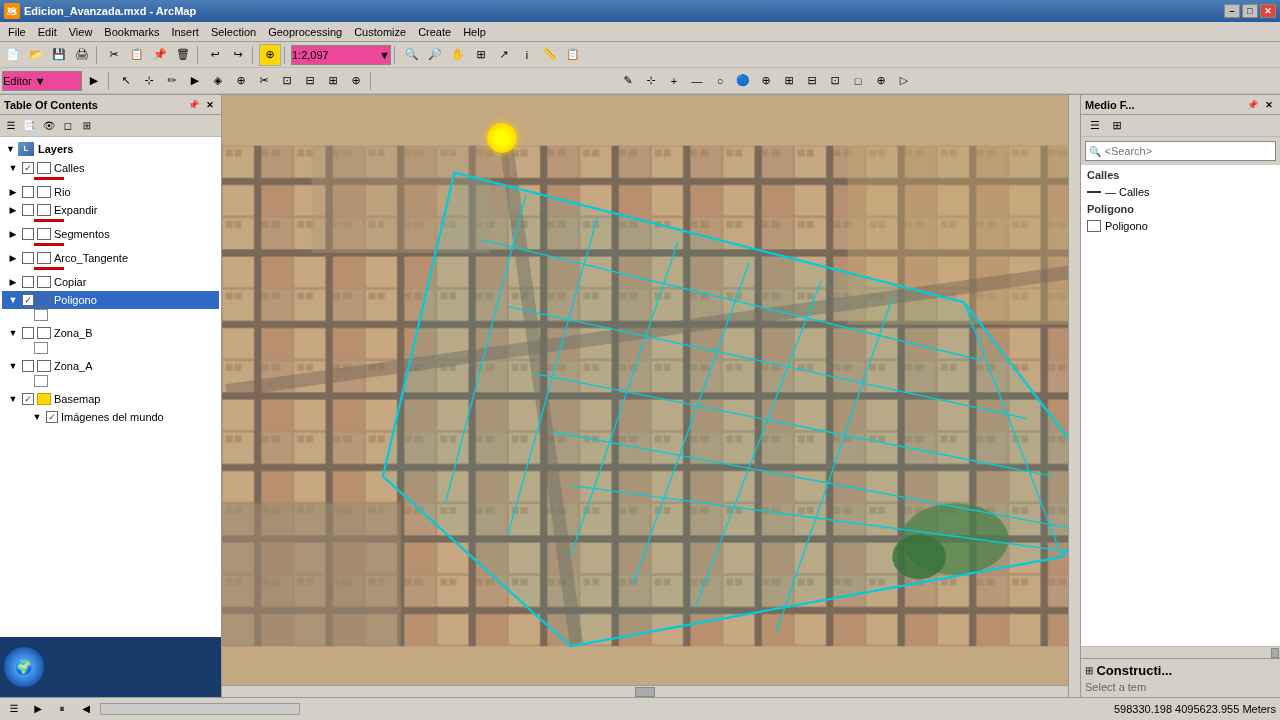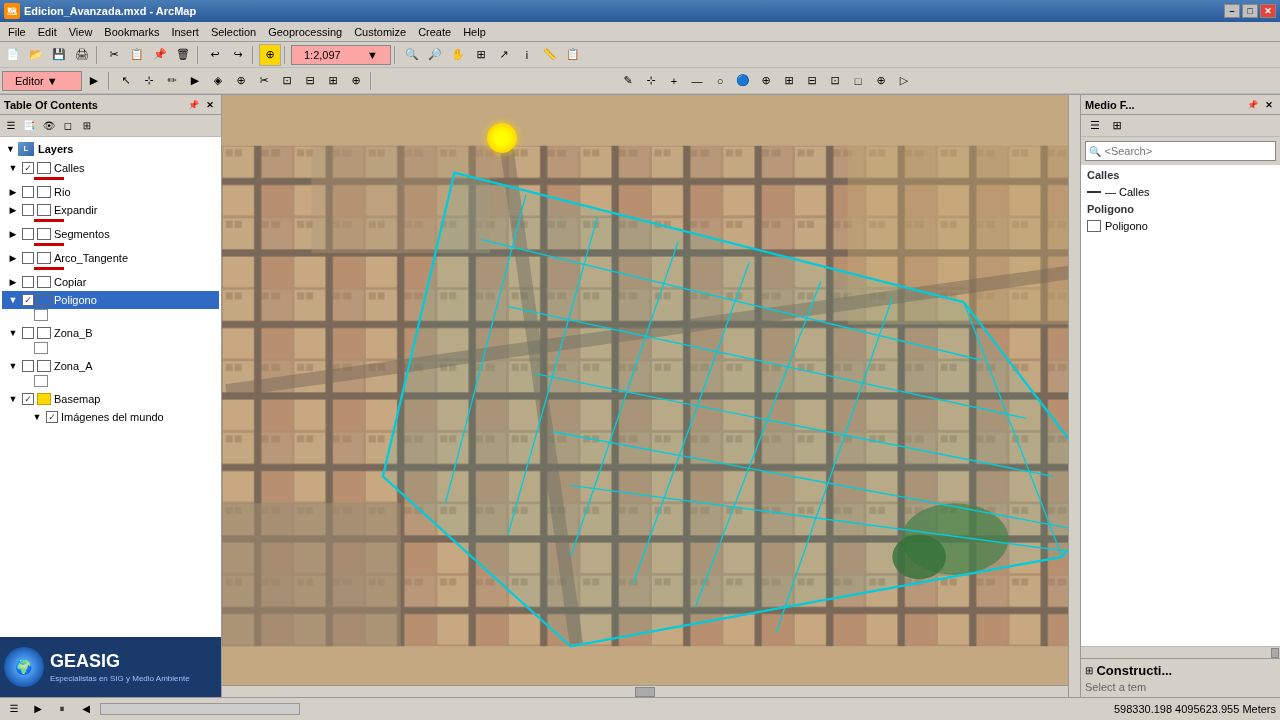--- a/index.html
+++ b/index.html
@@ -56,23 +56,23 @@
       border: 1px solid transparent;
       display: flex;
       align-items: center;
       justify-content: center;
       cursor: pointer;
       font-size: 11px;
     }
     .tb-separator { width: 4px; height: 18px; border-left: 1px solid #999; margin: 0 2px; }
     .tb-dropdown {
       height: 20px;
-      background: #fca5a5;
+      background: #ec4899;
       border: 1px solid #888;
-      padding: 0 12px;
+      padding: 0 0;
       font-size: 11px;
       min-width: 80px;
       display: flex;
       align-items: center;
       justify-content: space-between;
     }
     .tb-scale-dropdown {
       width: 100px;
     }
 
@@ -565,24 +565,20 @@
 
       <div class="toc-item toc-sublayer">
         <div class="toc-expander">▼</div>
         <div class="toc-checkbox checked"></div>
         <span class="toc-label">Imágenes del mundo</span>
       </div>
     </div>
 
     <div id="logo-area">
       <div id="logo-circle">🌍</div>
-      <div>
-        <div id="logo-text">GEASIG</div>
-        <div id="logo-subtext">Especialistas en SIG y Medio Ambiente</div>
-      </div>
     </div>
   </div>
 
   <div id="map-area">
     
     <svg id="map-image" viewBox="0 0 960 560" xmlns="http://www.w3.org/2000/svg">
 
       <defs>
         <pattern id="city-pattern" x="0" y="0" width="60" height="60" patternUnits="userSpaceOnUse">
           <rect width="60" height="60" fill="#b8956a"></rect>

